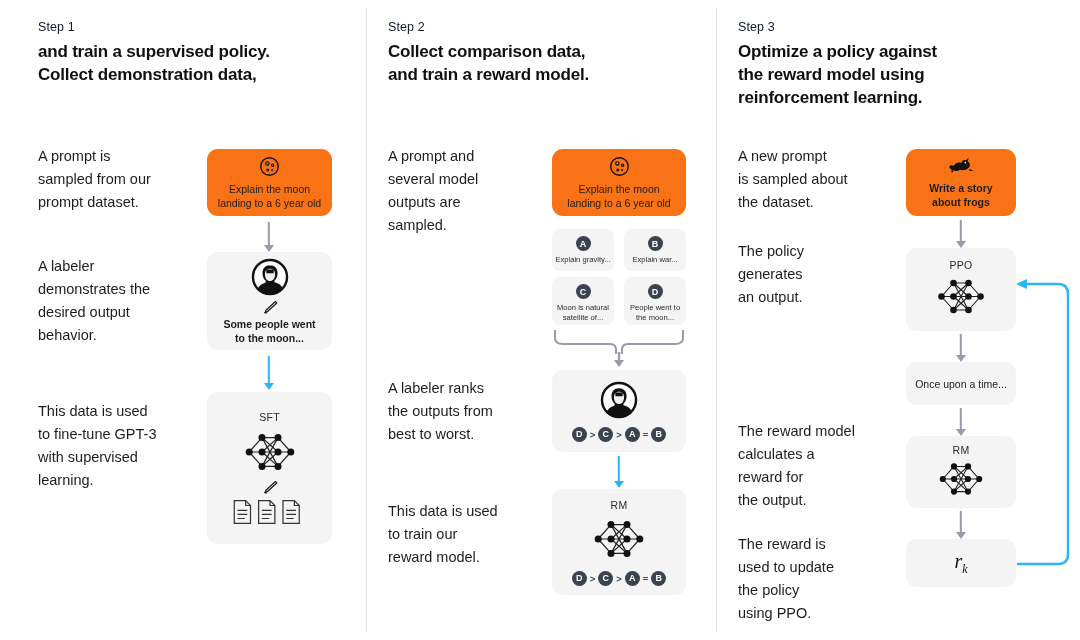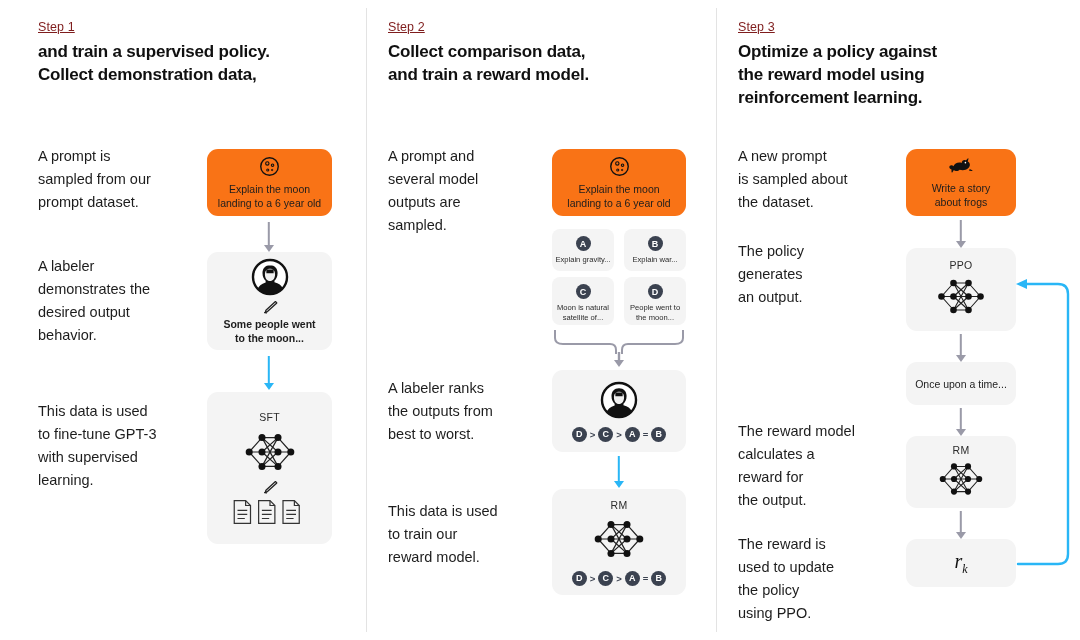--- a/index.html
+++ b/index.html
@@ -13,21 +13,21 @@
   
   .col{position:absolute;top:0;height:640px;}
   #col1{left:0;width:366px;}
   #col2{left:366px;width:350px;}
   #col3{left:716px;width:364px;}
   .divider{position:absolute;top:8px;width:1px;height:624px;background:#e3e3e3;}
   #div1{left:366px;}
   #div2{left:716px;}
 
   
-  .step-label{position:absolute;font-size:12.5px;color:#7f1d1d;letter-spacing:.1px;text-decoration:underline;}
+  .step-label{position:absolute;font-size:12.5px;color:#0f172a;letter-spacing:.1px;}
   .step-title{position:absolute;font-size:17px;font-weight:bold;color:#101010;
               line-height:23px;letter-spacing:-.2px;}
 
   
   .para{position:absolute;font-size:14.5px;line-height:23px;color:#1d1d1d;}
 
   
   .box{position:absolute;border-radius:11px;background:#f4f4f4;
        display:flex;flex-direction:column;align-items:center;justify-content:center;
        text-align:center;box-sizing:border-box;}
@@ -333,21 +333,21 @@
 using PPO.</div>
 
     <div class="box blue" style="left:190px;top:149px;width:110px;height:67px;">
       <span>
         <svg width="26" height="19" viewBox="0 0 32 24">
           <path d="M4 17c-1.6-0.4-2.8-1.6-2.8-3 0-1.6 1.4-2.6 3-2.4 1 .1 1.6.6 2.2 1.3 1.2-2.6 4-4.6 7.6-4.6 1 0 2 .2 2.8.5.3-2 1.7-3.6 3.6-3.6.6 0 1.2.2 1.7.5l2.4-2.6c.4-.5 1.2-.1 1 .5l-1 3.2c1.6.8 2.7 2.4 2.7 4.3 0 3.8-3.8 6.8-9 6.8-1.4 0-2.8-.2-4-.6-.8 1-2.2 1.8-3.8 1.8-1.4 0-2.6-.6-3.4-1.4l-2 3c-.3.5-1.1.2-1-.4z" fill="#111"></path>
           <circle cx="21.6" cy="8.4" r="1" fill="#fff"></circle>
           <path d="M27 16.5l3.2 1.6c.5.3.2 1-.4 1l-3.6-.5z" fill="#111"></path>
         </svg>
       </span>
-      <div class="box-text" style="margin-top:6px;white-space:pre-line;">Write a story
+      <div class="box-text" style="margin-top:6px;white-space:pre-line;font-weight:bold;">Write a story
 about frogs</div>
     </div>
 
     <div class="arrow" style="left:234px;top:220px;width:22px;height:28px;">
       <div class="shaft" style="height:21px;"></div>
         <div class="head"></div>
     </div>
 
     <div class="box" style="left:190px;top:248px;width:110px;height:83px;">
       <div class="box-title">PPO</div>

